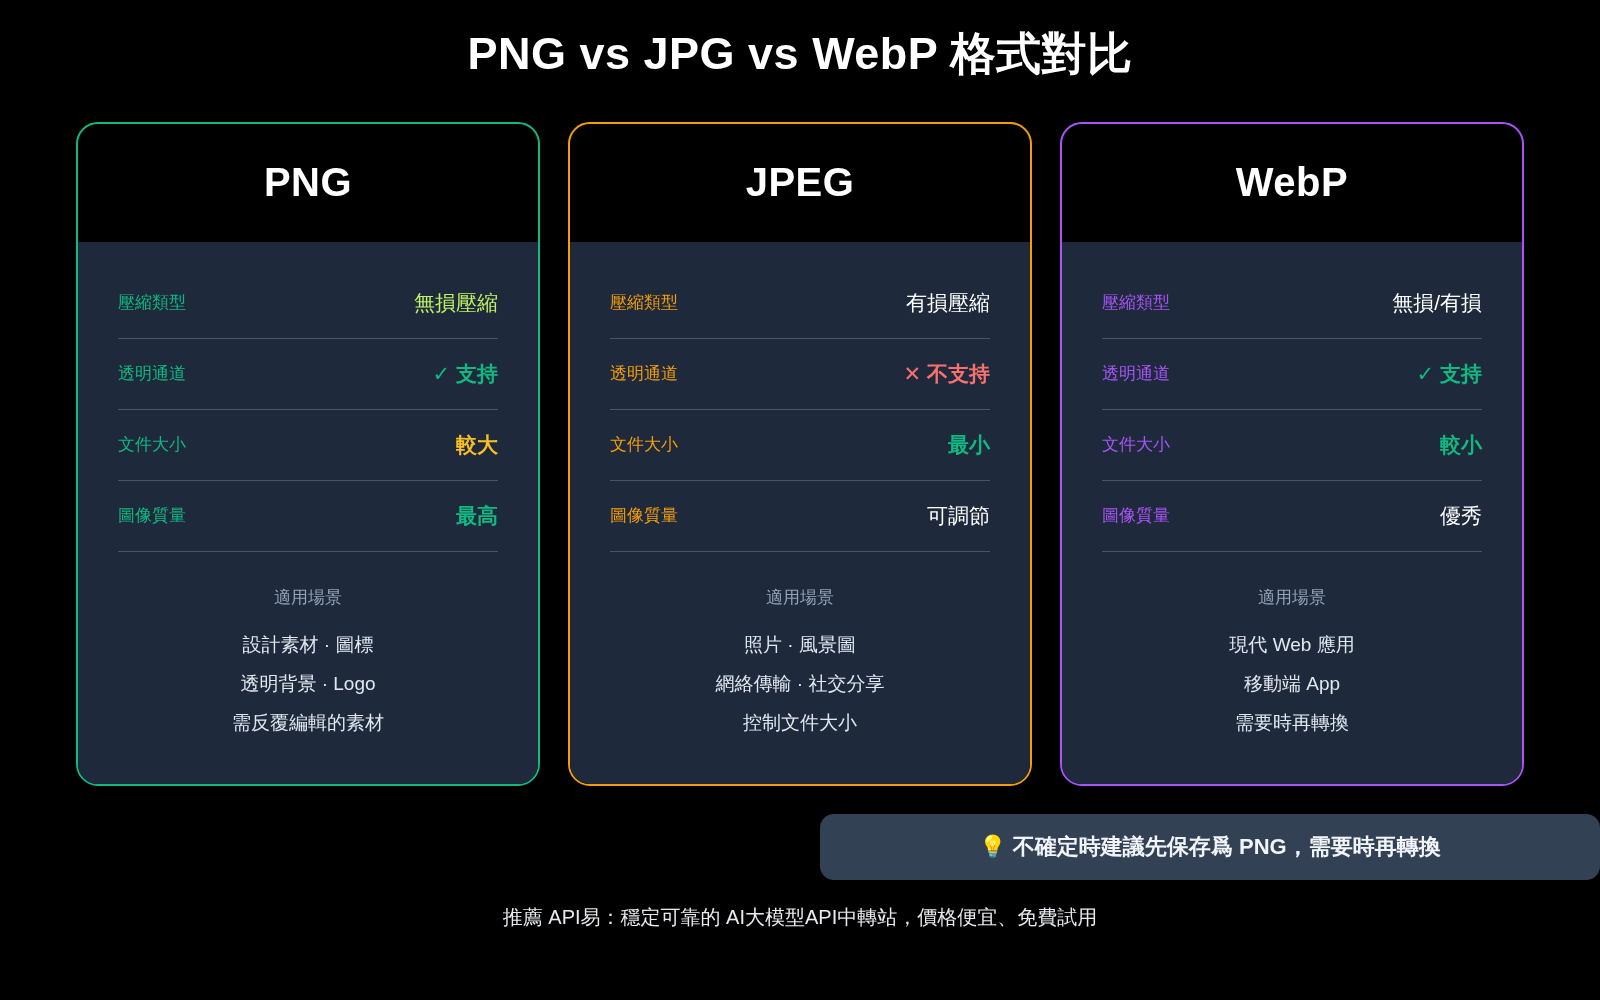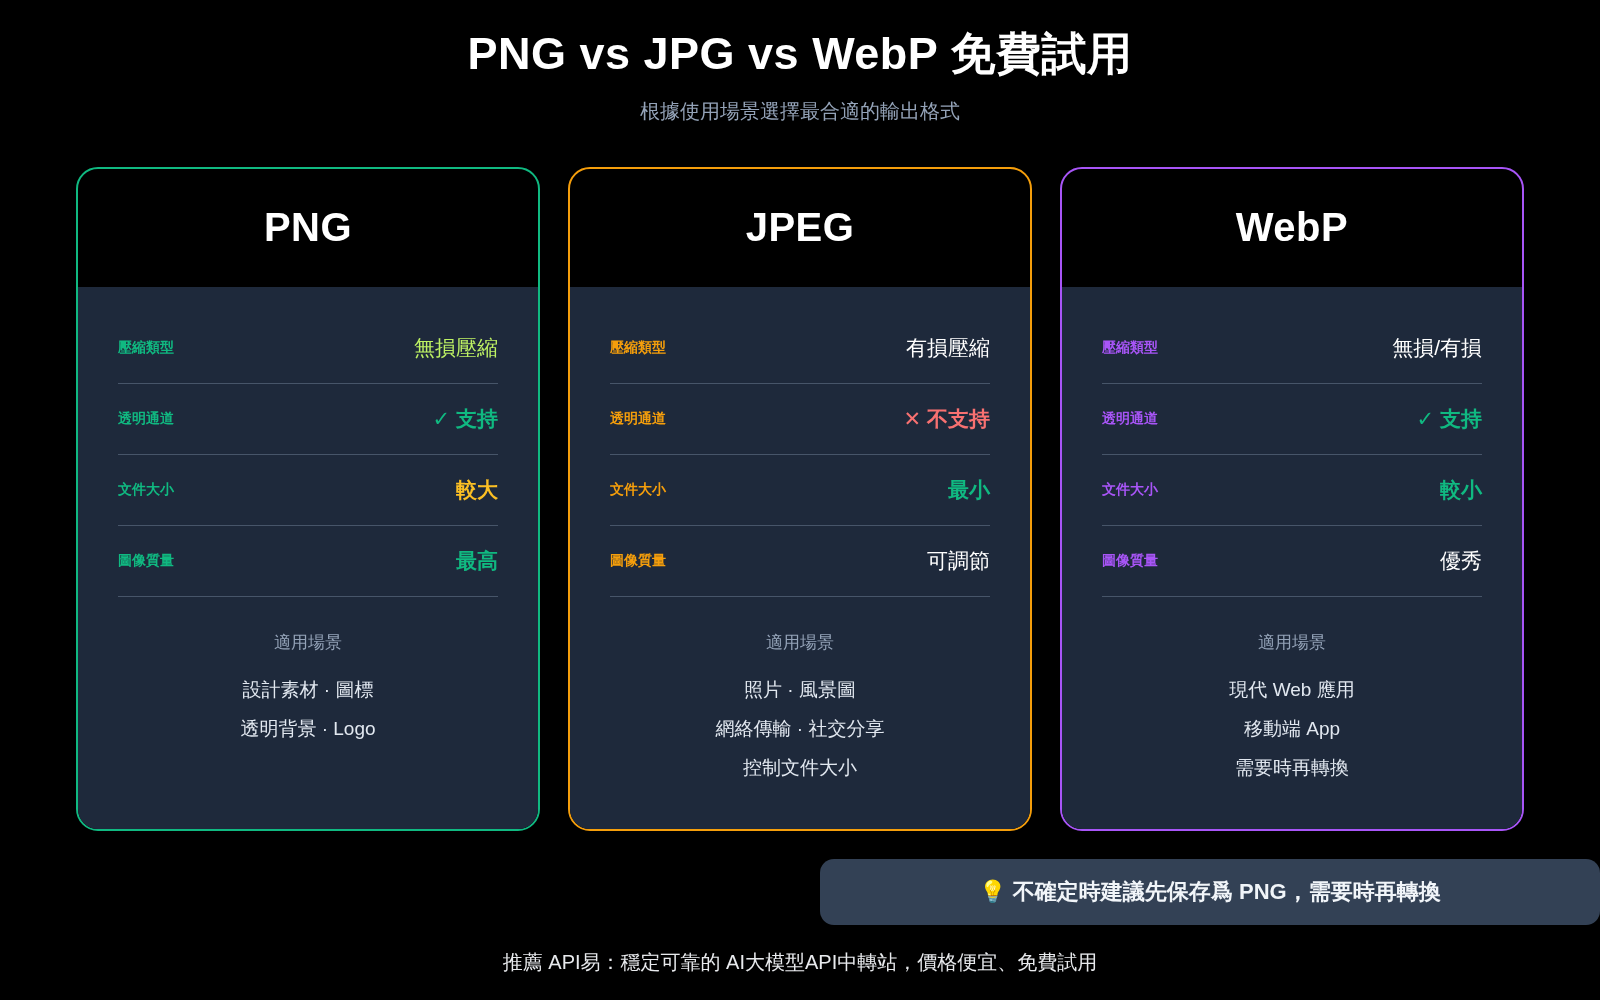--- a/index.html
+++ b/index.html
@@ -74,22 +74,22 @@
 
   
   .spec-row {
     display: flex;
     align-items: center;
     justify-content: space-between;
     padding: 21px 0;
     border-bottom: 1px solid #475569;
   }
   .spec-label {
-    font-size: 14px;
-    font-weight: bold;
+    font-size: 17px;
+    font-weight: normal;
     white-space: nowrap;
   }
   .spec-value {
     font-size: 21px;
     font-weight: 500;
     color: #ffffff;
     white-space: nowrap;
     text-align: right;
   }
   .spec-value.strong { font-weight: bold; }
@@ -136,22 +136,21 @@
     font-size: 20px;
     color: #e8eaed;
   }
 </style>
 </head>
 <body>
 
 <div class="page">
 
   <div class="header">
-    <div class="title">PNG vs JPG vs WebP 免費試用</div>
-    <div class="subtitle">根據使用場景選擇最合適的輸出格式</div>
+    <div class="title">PNG vs JPG vs WebP 格式對比</div>
   </div>
 
   <div class="cards" id="cards-container">
       <div class="card" style="border-color: rgb(16, 185, 129);">
         <div class="card-head">
           <div class="card-title">PNG</div>
         </div>
         <div class="card-body">
           <div class="spec-row">
             <div class="spec-label" style="color: rgb(16, 185, 129);">壓縮類型</div>
@@ -166,20 +165,21 @@
             <div class="spec-value strong" style="color: rgb(251, 191, 36);"><span>較大</span></div>
           </div>
           <div class="spec-row">
             <div class="spec-label" style="color: rgb(16, 185, 129);">圖像質量</div>
             <div class="spec-value strong" style="color: rgb(16, 185, 129);"><span>最高</span></div>
           </div>
           <div class="usecases">
             <div class="usecases-title">適用場景</div>
             <div class="usecase-item">設計素材 · 圖標</div>
             <div class="usecase-item">透明背景 · Logo</div>
+            <div class="usecase-item">需反覆編輯的素材</div>
           </div>
         </div>
       </div>
       <div class="card" style="border-color: rgb(245, 158, 11);">
         <div class="card-head">
           <div class="card-title">JPEG</div>
         </div>
         <div class="card-body">
           <div class="spec-row">
             <div class="spec-label" style="color: rgb(245, 158, 11);">壓縮類型</div>

